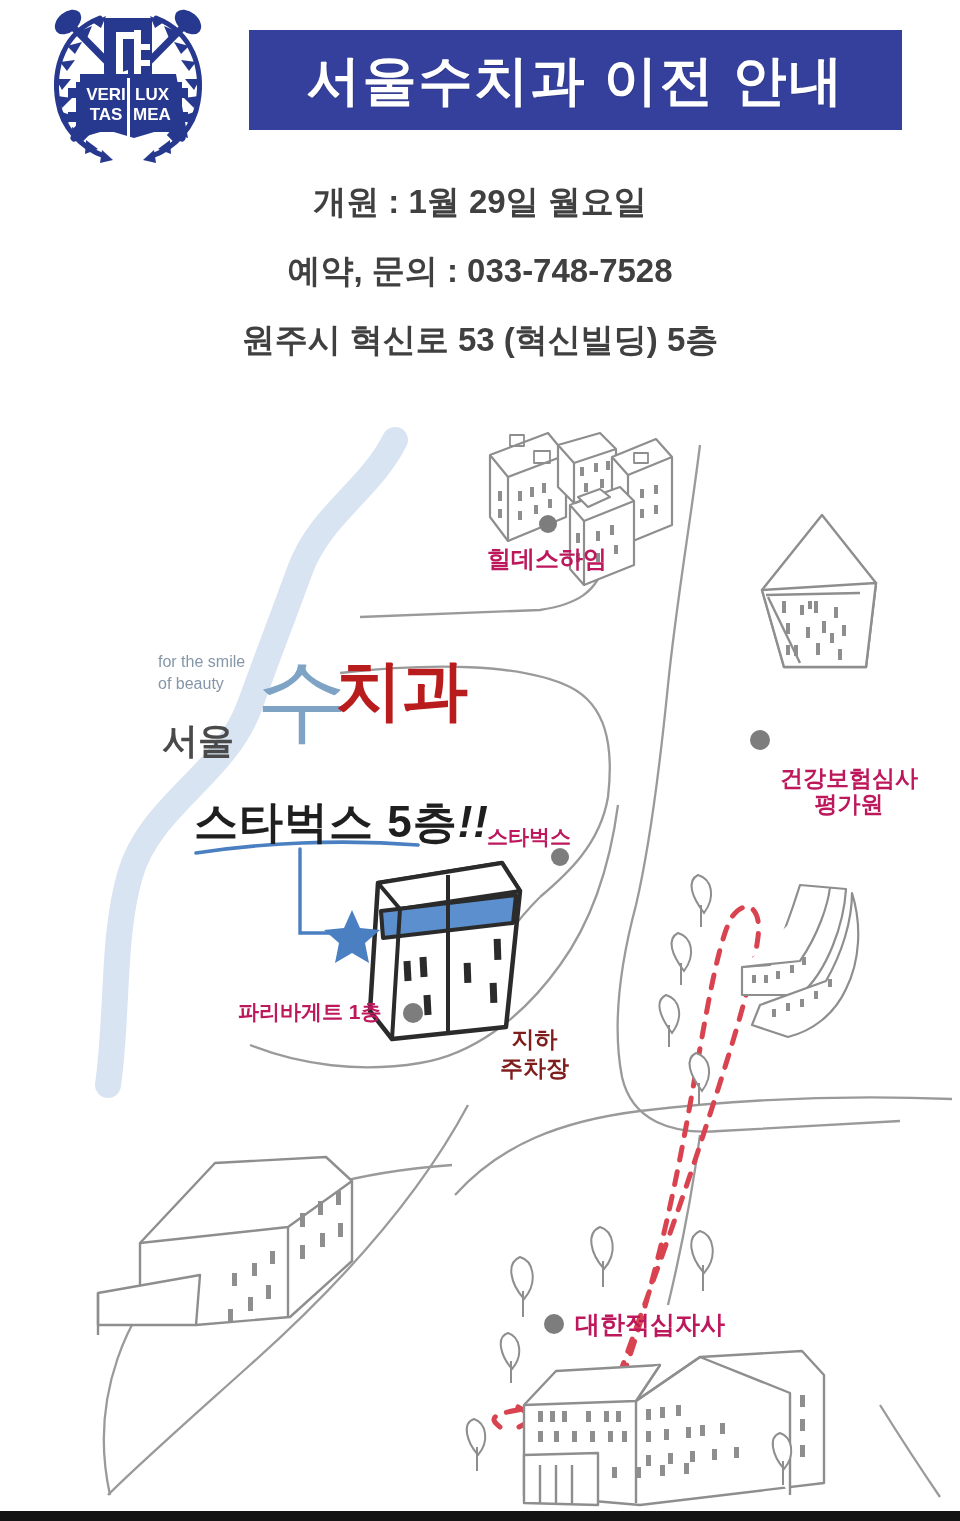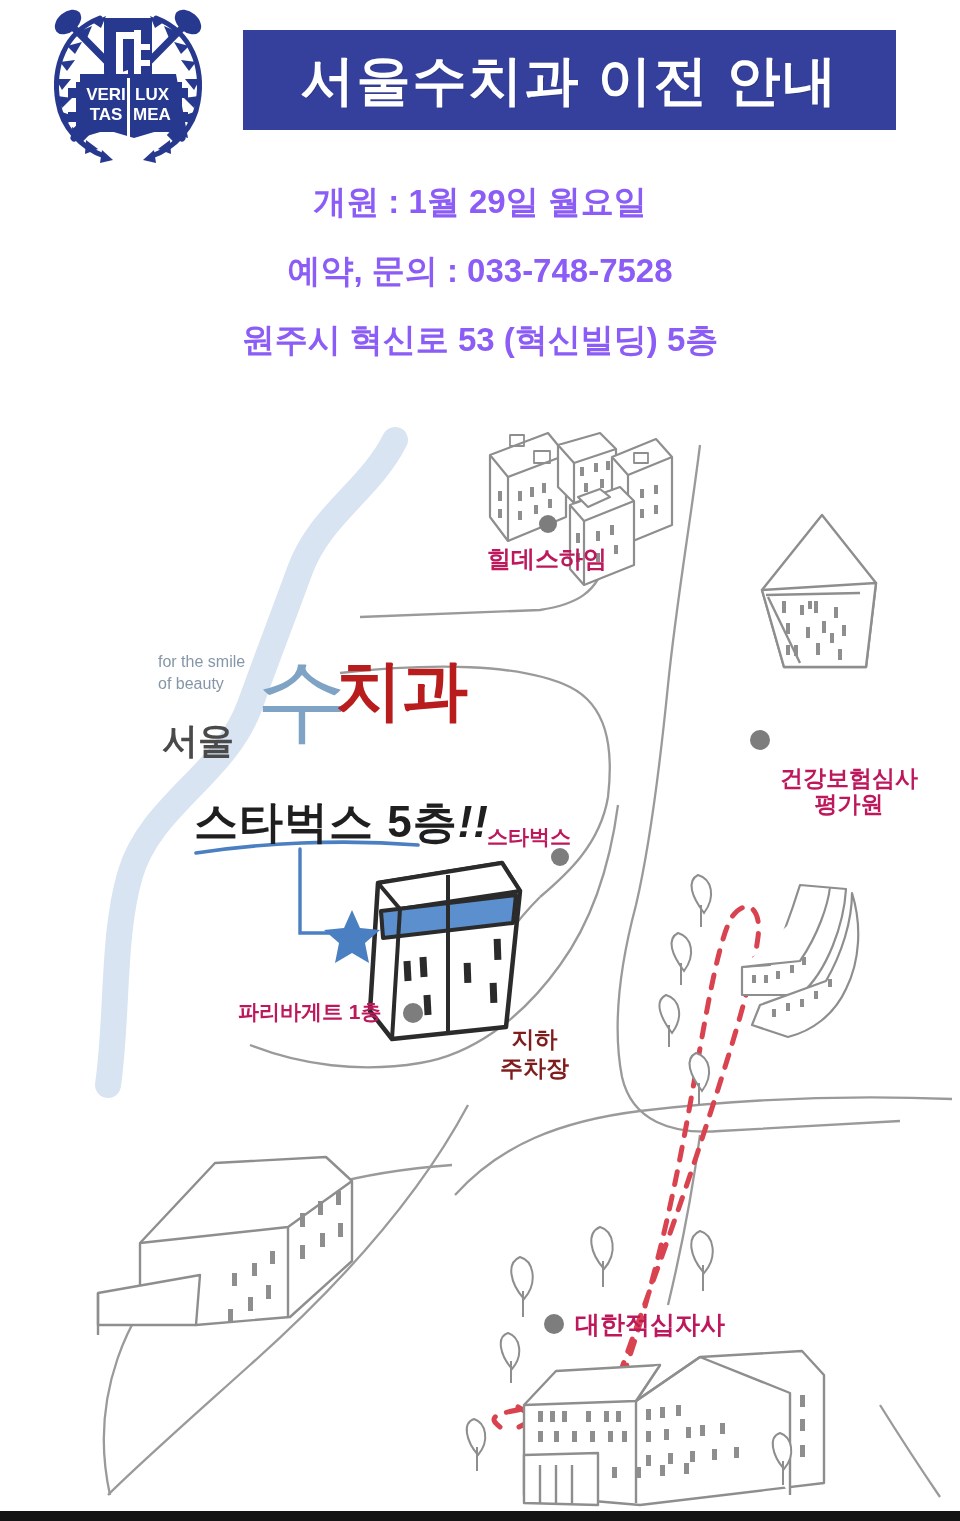--- a/index.html
+++ b/index.html
@@ -25,21 +25,21 @@
   }
   #snu-logo {
     position: absolute;
     left: 42px;
     top: 6px;
     width: 172px;
     height: 158px;
   }
   #title-banner {
     position: absolute;
-    left: 243px;
+    left: 249px;
     top: 30px;
     width: 653px;
     height: 100px;
     background: #34409B;
     display: flex;
     align-items: center;
     justify-content: center;
   }
   #title-text {
     color: #ffffff;
@@ -54,21 +54,21 @@
   #info-block {
     position: absolute;
     left: 0;
     top: 185px;
     width: 960px;
     text-align: center;
   }
   .info-line {
     font-size: 33px;
     font-weight: bold;
-    color: #8b5cf6;
+    color: #404040;
     line-height: 1;
     margin-bottom: 36px;
     white-space: nowrap;
   }
 
   
   #map {
     position: absolute;
     left: 0;
     top: 405px;

